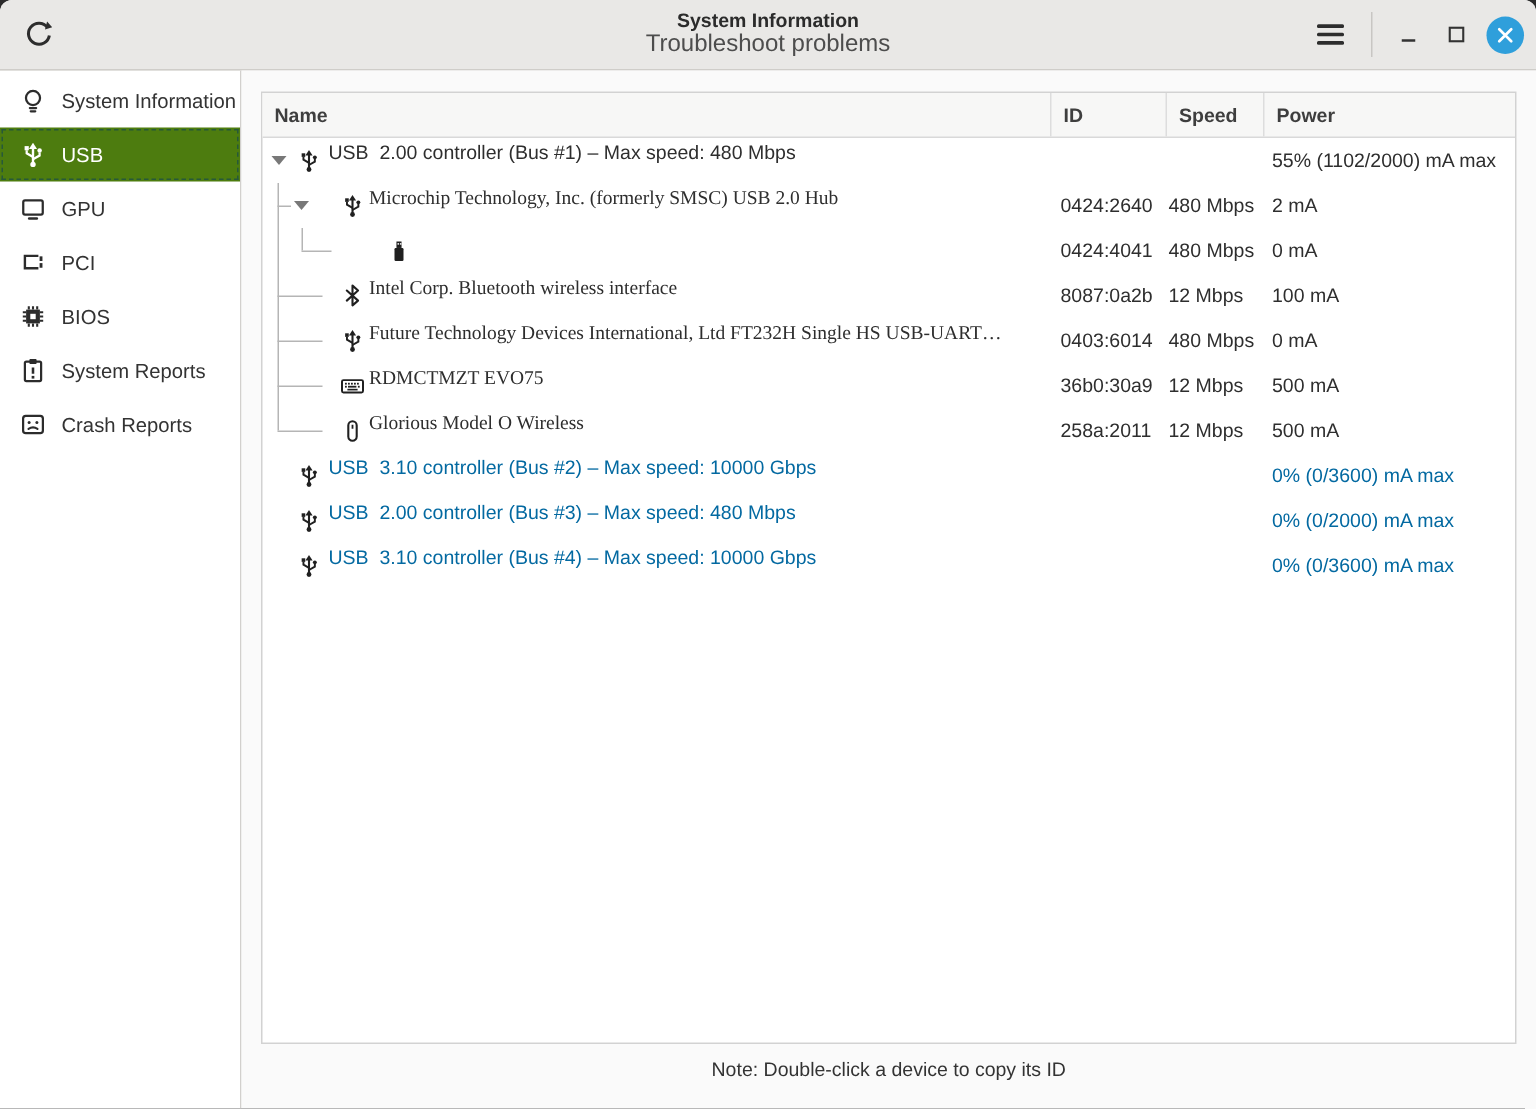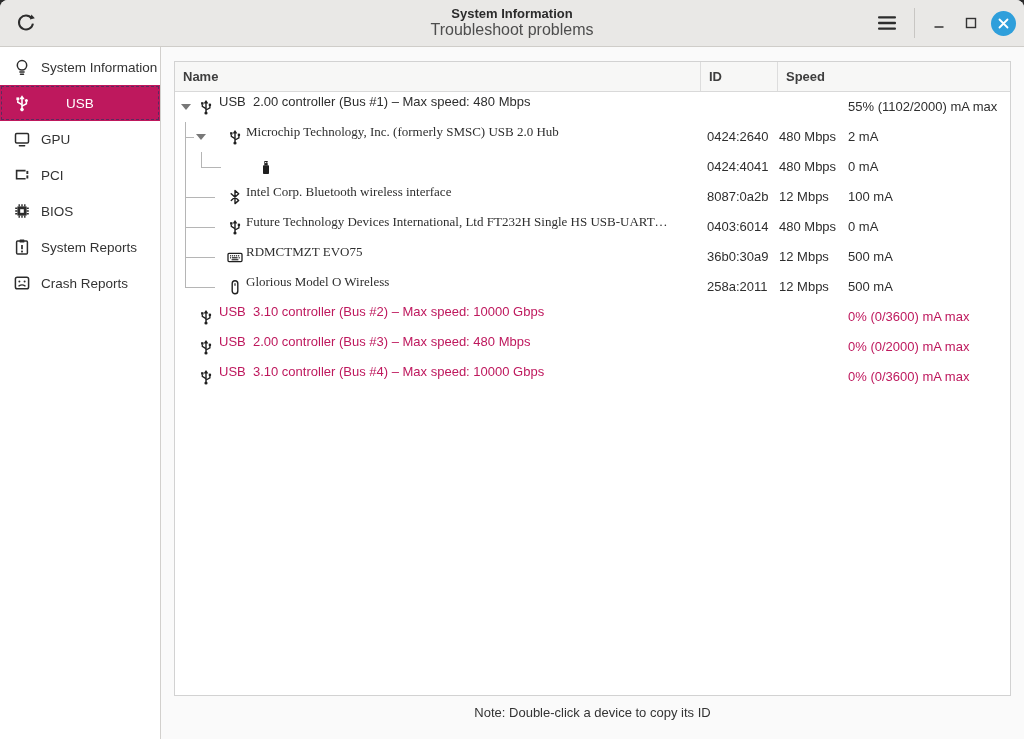--- a/index.html
+++ b/index.html
@@ -23,40 +23,40 @@
   .min-btn,.max-btn{width:24px;height:24px;color:#333;}
   .close-btn{width:25px;height:25px;border-radius:50%;background:#2f9fdb;color:#fff;}
 
   
   .app-body{flex:1;display:flex;min-height:0;}
   .sidebar{width:160px;flex:none;background:#ffffff;border-right:1px solid #d2d0cd;padding-top:2px;}
   .sitem{height:36px;display:flex;align-items:center;padding:0 0 0 12px;cursor:pointer;
          color:#333;position:relative;}
   .sicon{width:20px;height:20px;flex:none;display:flex;align-items:center;justify-content:center;color:#2c2c2c;}
   .slabel{margin-left:9px;font-size:13.5px;white-space:nowrap;}
-  .sitem.selected{background:#be185d;color:#fff;gap:25px;}
+  .sitem.selected{background:#4d7c0f;color:#fff;}
   .sitem.selected .sicon{color:#fff;}
   .sitem.selected::after{content:"";position:absolute;inset:1px;border:1px dashed rgba(10,60,95,.55);pointer-events:none;}
 
   .content{flex:1;position:relative;background:#fafafa;}
 
   
   .table{position:absolute;left:13px;top:14px;width:837px;height:635px;background:#fff;
          border:1px solid #d2d2d2;box-sizing:border-box;}
   .thead{height:29px;display:flex;background:#f7f7f6;border-bottom:1px solid #d9d9d9;}
   .th{box-sizing:border-box;display:flex;align-items:center;padding-left:8px;
       font-size:13px;font-weight:700;color:#3e3e3e;white-space:pre;cursor:pointer;}
   .th + .th{border-left:1px solid #dddddd;}
   .th.c-name{width:525px;}
   .th.c-id{width:77px;}
   .th.c-speed{width:65px;}
   .th.c-power{flex:1;}
 
   .row{position:relative;height:30px;font-size:13px;color:#2e2e2e;cursor:default;}
-  .row.dim .rname,.row.dim .cell{color:#be185d;}
+  .row.dim .rname,.row.dim .cell{color:#0369a1;}
   .guides{position:absolute;inset:0;pointer-events:none;}
   .guides i{position:absolute;background:#b5b5b5;}
   .vfull{left:10px;top:0;bottom:0;width:1px;}
   .vhalf{left:10px;top:0;height:15px;width:1px;}
   .s1.vfull,.s1.vhalf{left:26px;}
   .hstub{top:15px;left:10px;width:30px;height:1px;}
   .hstub.short{width:9px;}
   .hstub.s1{left:26px;width:20px;}
   .expander{position:absolute;top:12px;width:0;height:0;border-left:5px solid transparent;
             border-right:5px solid transparent;border-top:6px solid #787878;cursor:pointer;}
@@ -267,20 +267,21 @@
         <span class="slabel">Crash Reports</span>
       </div>
     </nav>
 
     <main class="content">
       <div class="table">
         <div class="thead">
           <div class="th c-name">Name</div>
           <div class="th c-id">ID</div>
           <div class="th c-speed">Speed</div>
+          <div class="th c-power">Power</div>
         </div>
 
         <div class="row lvl0">
           <i class="expander"></i>
           <span class="ricon">
               <svg width="16" height="16" viewBox="0 0 16 16">
                 <use href="#i-usb"></use>
               </svg>
             </span>
           <span class="rname">USB  2.00 controller (Bus #1) – Max speed: 480 Mbps</span>

